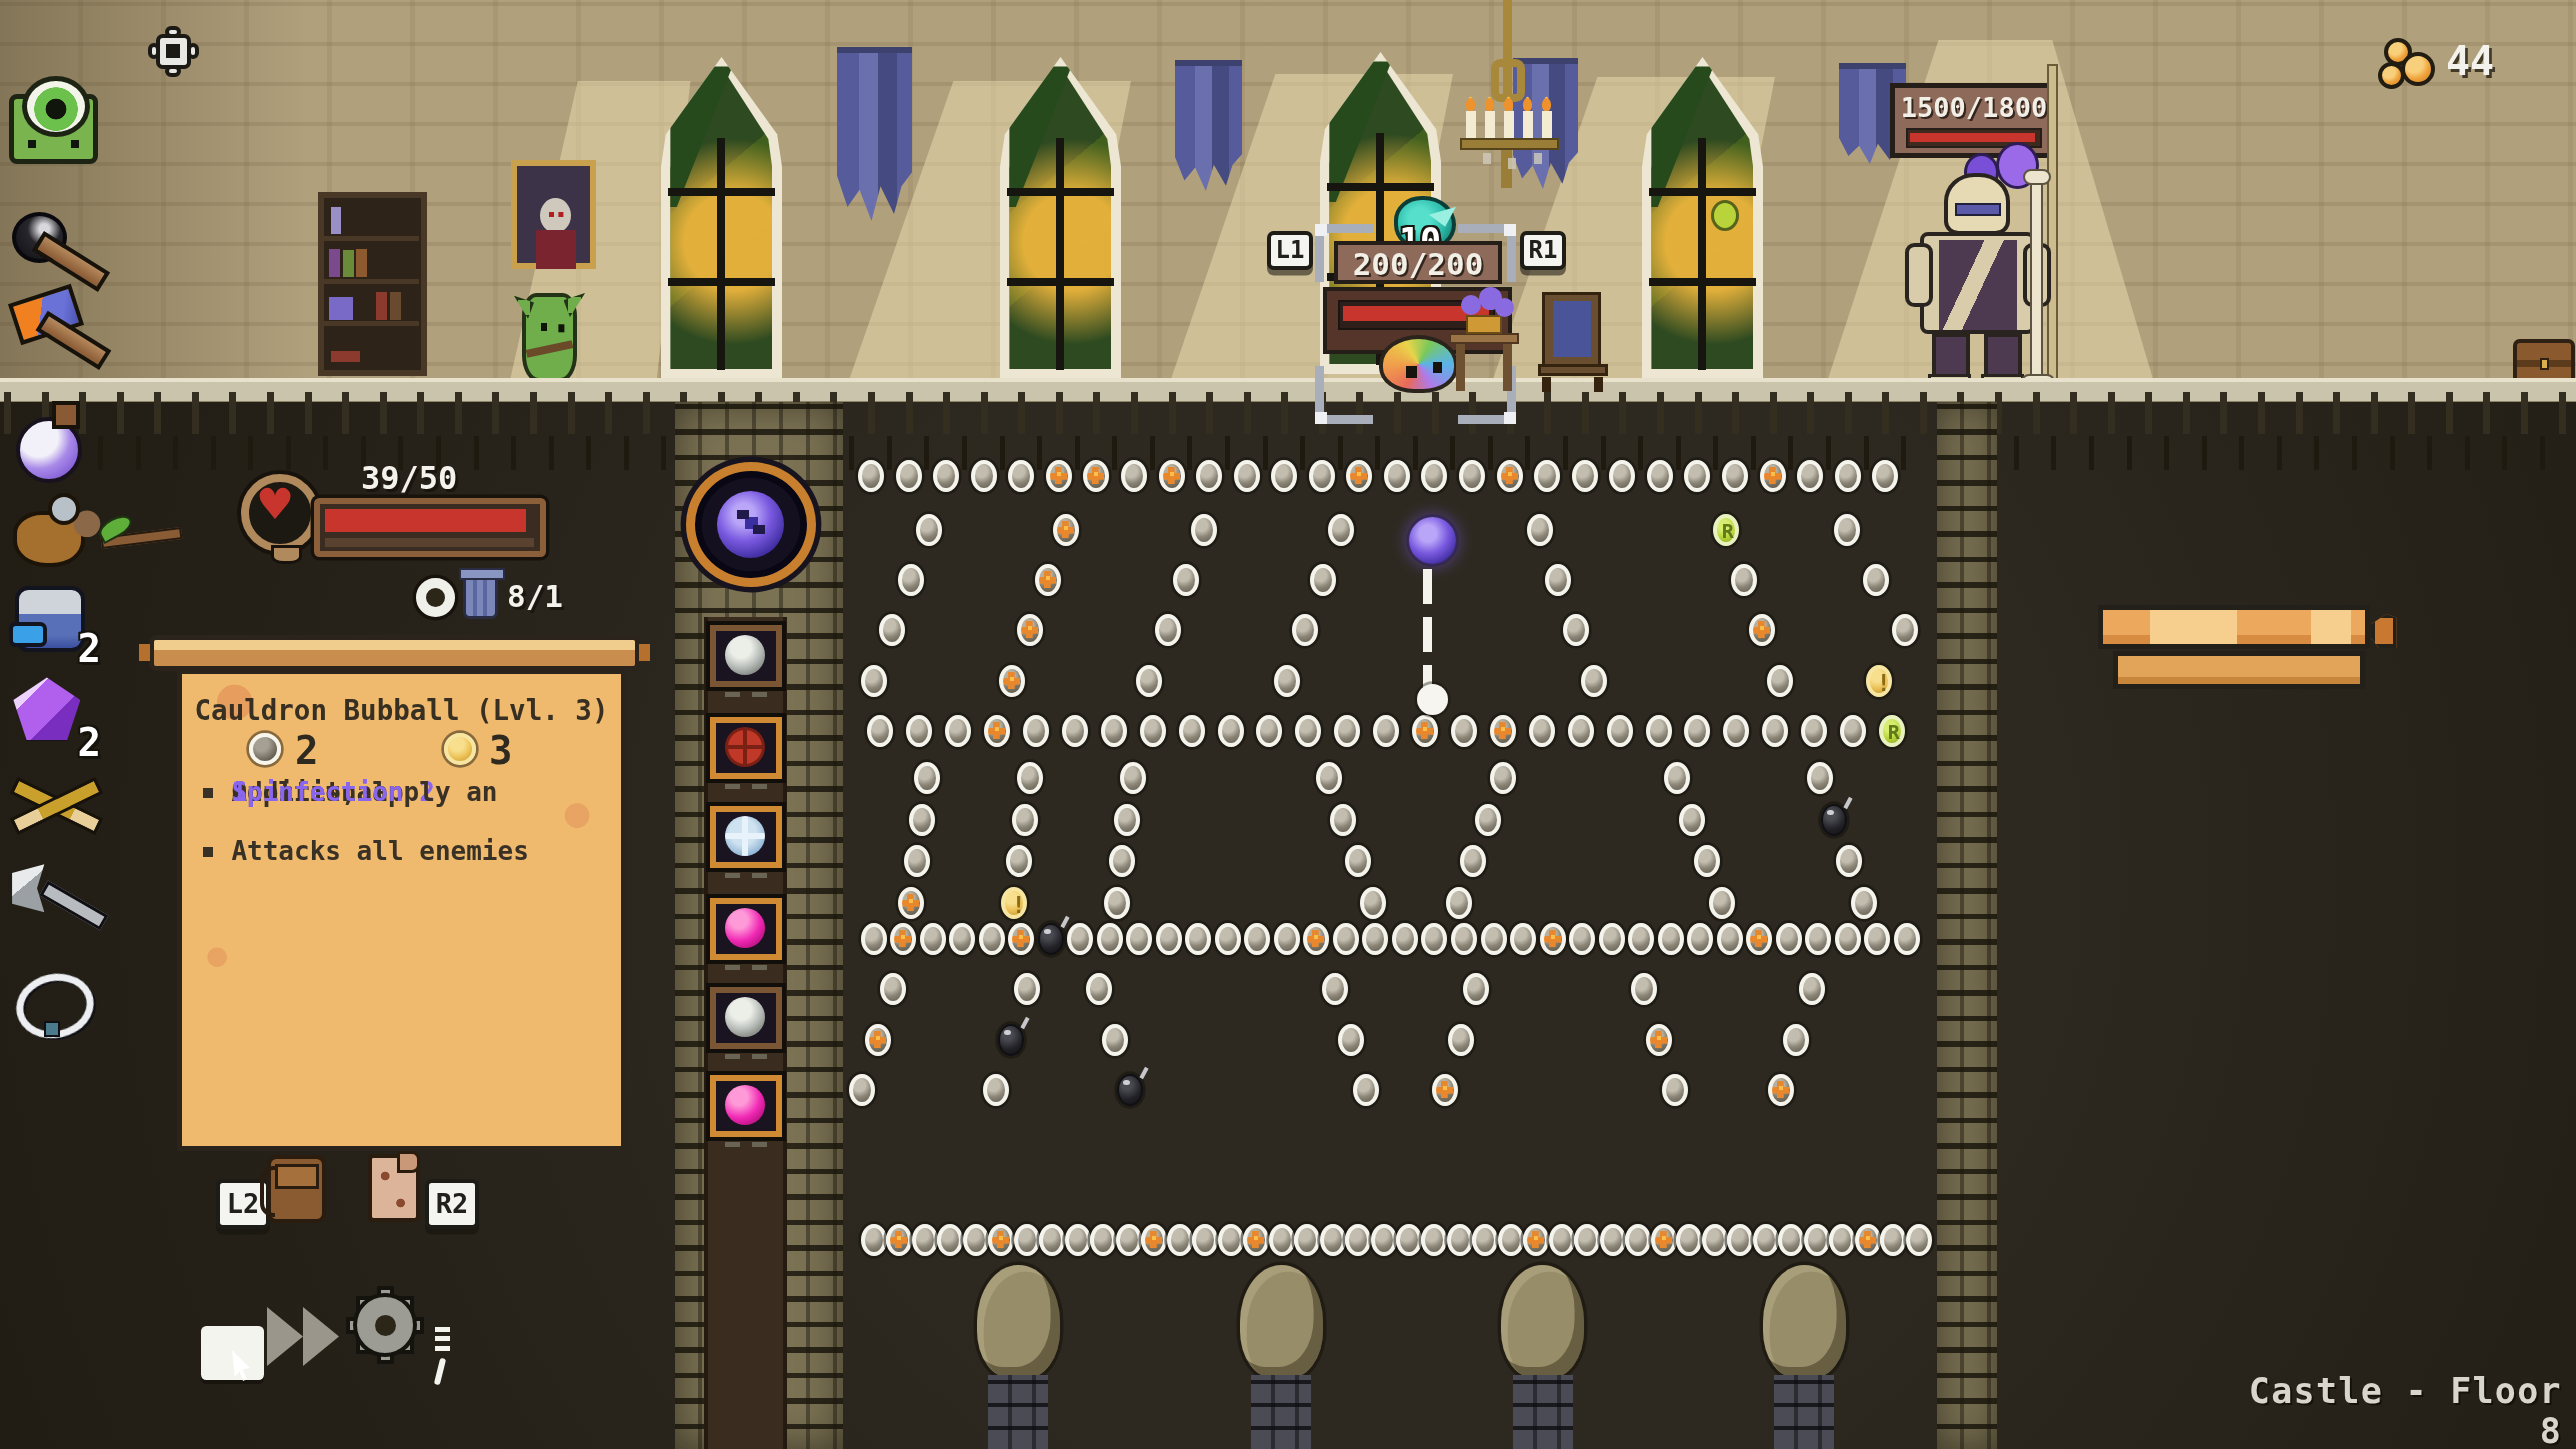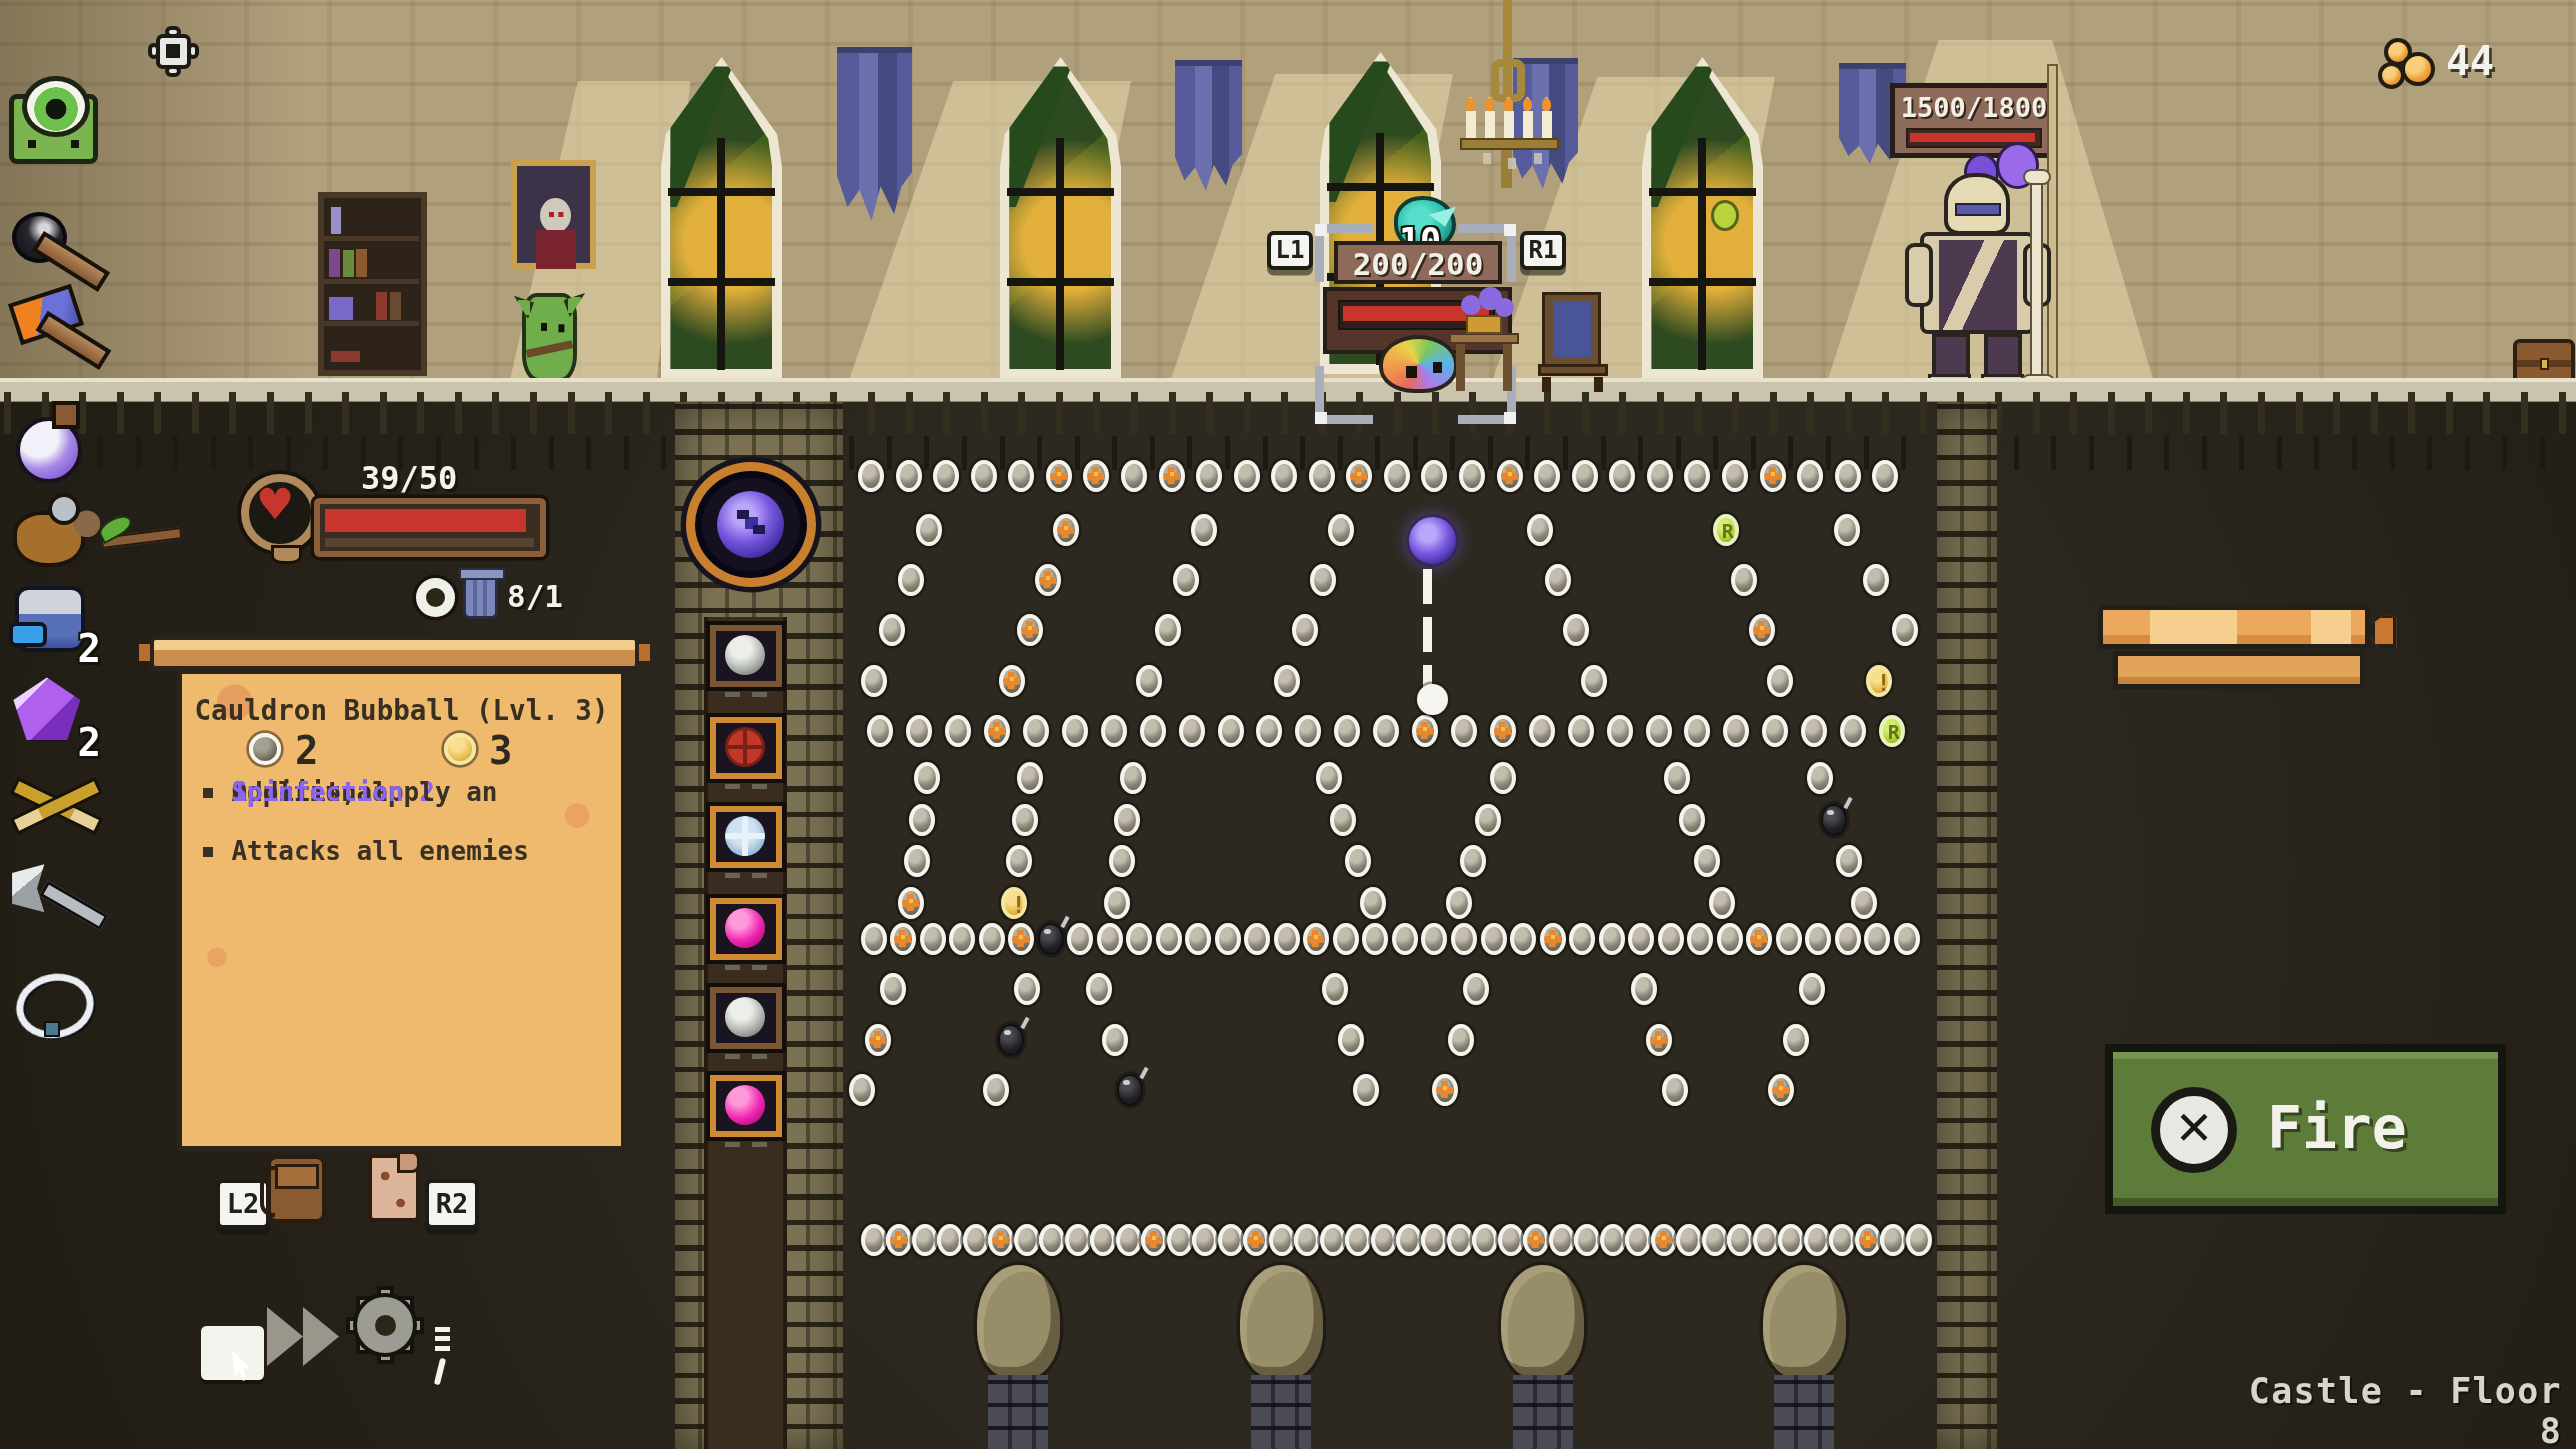--- a/index.html
+++ b/index.html
@@ -942,20 +942,16 @@
   <div id="mini-menu">
     <i style="left:435px;top:1327px;width:14.8px;height:4.7px;"></i>
     <i style="left:435px;top:1336px;width:14.8px;height:4.7px;"></i>
     <i style="left:435px;top:1346px;width:14.8px;height:4.7px;"></i>
     <i style="left:437px;top:1358px;width:6px;height:27px;transform:rotate(14deg);border-radius:2.7px;"></i>
   </div>
 
   <div id="plank1"></div>
   <div id="plank2"></div>
   <div id="hook"></div>
-  <div id="fire-btn">
-    <div id="fire-icon"></div>
-    <div id="fire-label">Fire</div>
-  </div>
   <div id="floor-label">Castle - Floor 8</div>
 
 </div>
 
 
 </body></html>

